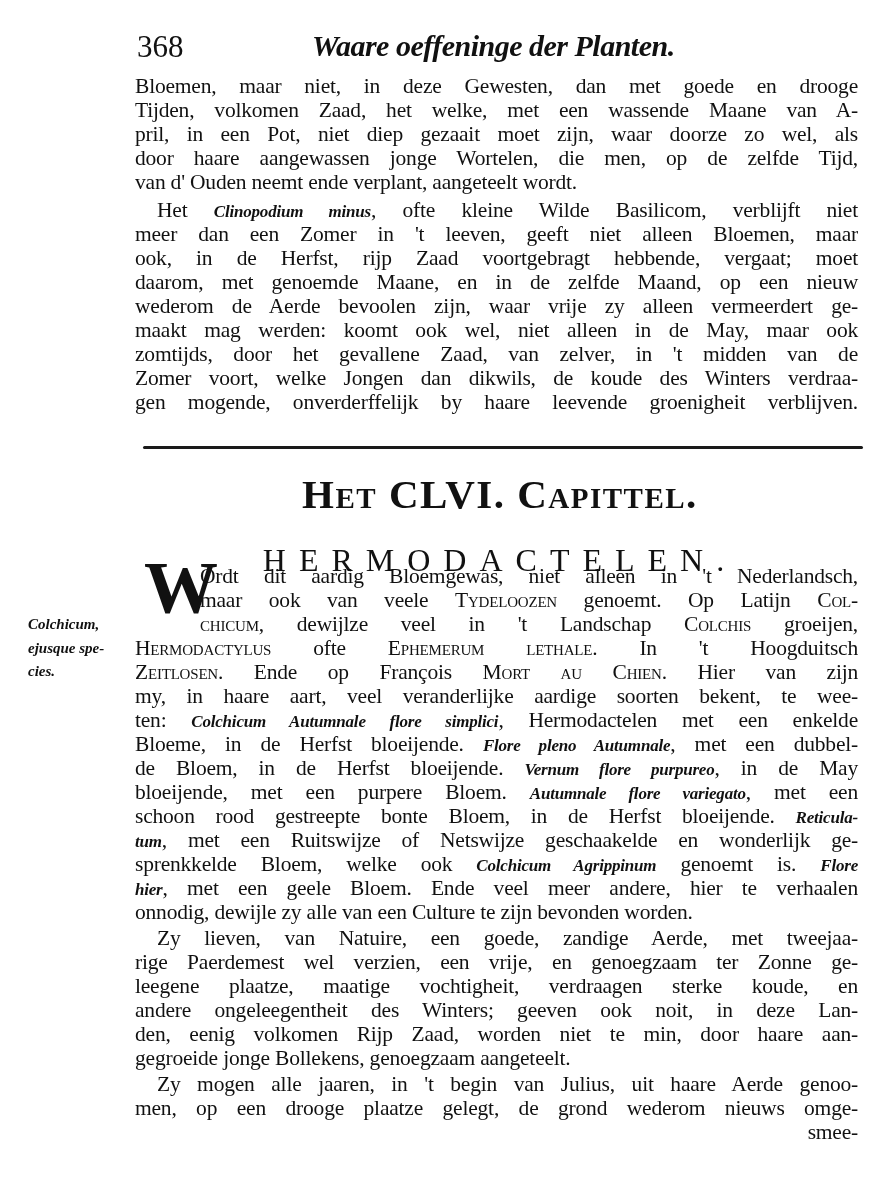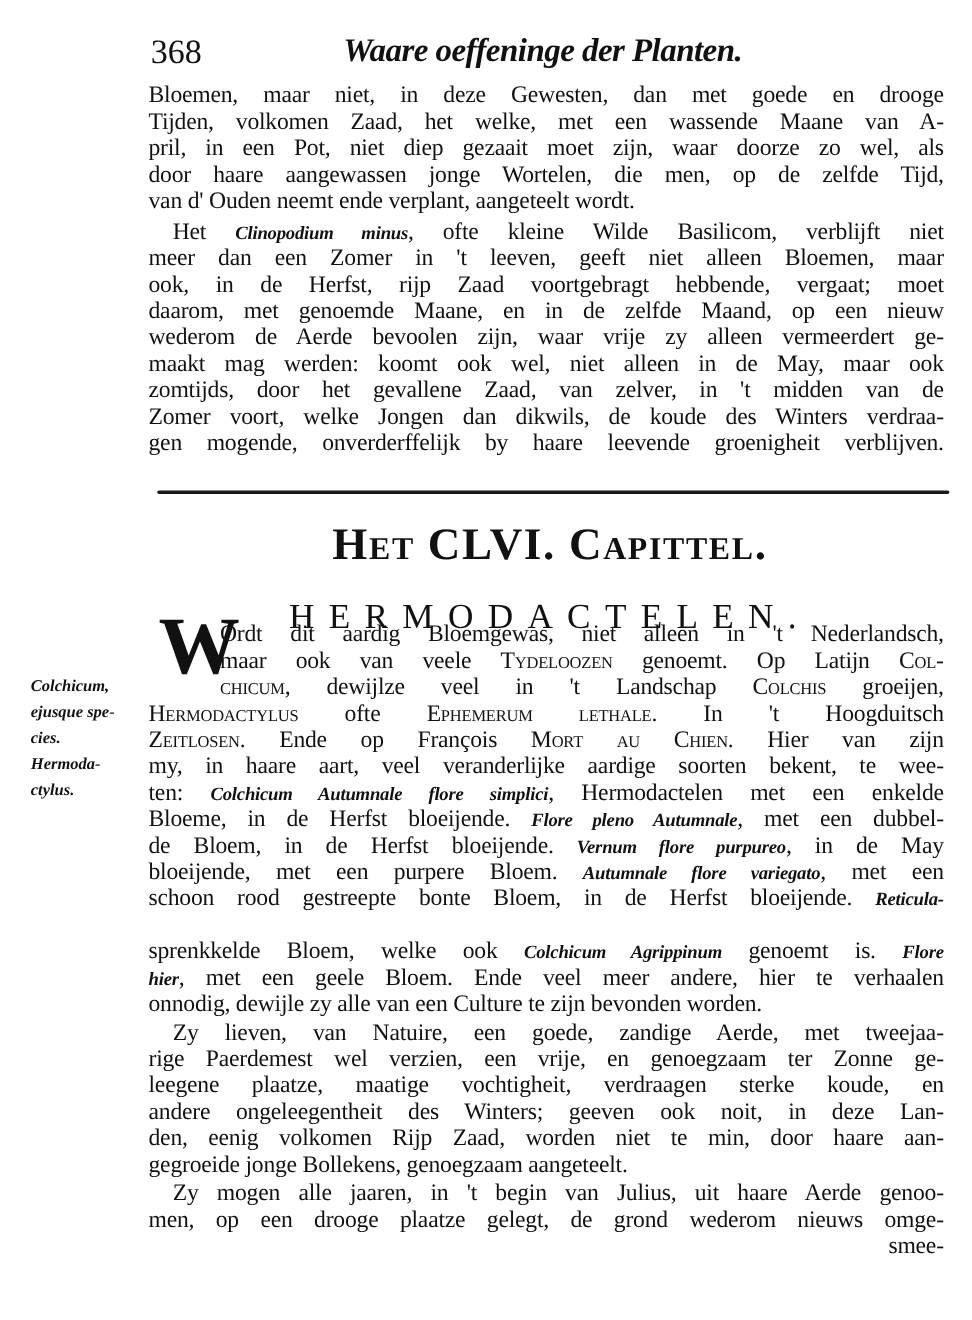--- a/index.html
+++ b/index.html
@@ -64,36 +64,33 @@
   <div class="chapter-head chapter-number">Het CLVI. Capittel.</div>
   <div class="chapter-head chapter-title">HERMODACTELEN.</div>
 
   <div class="dropcap">W</div>
 
   <div class="margin-note" style="top:613px">
     <div>Colchicum,</div>
     <div>ejusque spe-</div>
     <div>cies.</div>
   </div>
-  <div class="margin-note" style="top:684px">
-    <div>Hermoda-</div>
-    <div>ctylus.</div>
-  </div>
 
   <div class="line wrapdrop" style="top:564px">Ordt dit aardig Bloemgewas, niet alleen in 't Nederlandsch,</div>
   <div class="line wrapdrop" style="top:588px"><span>maar ook van veele</span> <span class="sc">Tydeloozen</span> <span>genoemt. Op Latijn</span> <span class="sc">Col-</span></div>
   <div class="line wrapdrop" style="top:612px"><span class="sc">chicum</span><span>, dewijlze veel in 't Landschap</span> <span class="sc">Colchis</span> <span>groeijen,</span></div>
   <div class="line" style="top:636px"><span class="sc">Hermodactylus</span> <span>ofte</span> <span class="sc">Ephemerum lethale</span><span>. In 't Hoogduitsch</span></div>
   <div class="line" style="top:660px"><span class="sc">Zeitlosen</span><span>. Ende op François</span> <span class="sc">Mort au Chien</span><span>. Hier van zijn</span></div>
   <div class="line" style="top:684px">my, in haare aart, veel veranderlijke aardige soorten bekent, te wee-</div>
   <div class="line" style="top:708px"><span>ten:</span> <span class="it">Colchicum Autumnale flore simplici</span><span>, Hermodactelen met een enkelde</span></div>
   <div class="line" style="top:732px"><span>Bloeme, in de Herfst bloeijende.</span> <span class="it">Flore pleno Autumnale</span><span>, met een dubbel-</span></div>
   <div class="line" style="top:756px"><span>de Bloem, in de Herfst bloeijende.</span> <span class="it">Vernum flore purpureo</span><span>, in de May</span></div>
   <div class="line" style="top:780px"><span>bloeijende, met een purpere Bloem.</span> <span class="it">Autumnale flore variegato</span><span>, met een</span></div>
   <div class="line" style="top:804px"><span>schoon rood gestreepte bonte Bloem, in de Herfst bloeijende.</span> <span class="it">Reticula-</span></div>
+  <div class="line" style="top:828px"><span class="it">tum</span><span>, met een Ruitswijze of Netswijze geschaakelde en wonderlijk ge-</span></div>
   <div class="line" style="top:852px"><span>sprenkkelde Bloem, welke ook</span> <span class="it">Colchicum Agrippinum</span> <span>genoemt is.</span> <span class="it">Flore</span></div>
   <div class="line" style="top:876px"><span class="it">hier</span><span>, met een geele Bloem. Ende veel meer andere, hier te verhaalen</span></div>
   <div class="line last" style="top:900px">onnodig, dewijle zy alle van een Culture te zijn bevonden worden.</div>
 
   <div class="line indent" style="top:926px">Zy lieven, van Natuire, een goede, zandige Aerde, met tweejaa-</div>
   <div class="line" style="top:950px">rige Paerdemest wel verzien, een vrije, en genoegzaam ter Zonne ge-</div>
   <div class="line" style="top:974px">leegene plaatze, maatige vochtigheit, verdraagen sterke koude, en</div>
   <div class="line" style="top:998px">andere ongeleegentheit des Winters; geeven ook noit, in deze Lan-</div>
   <div class="line" style="top:1022px">den, eenig volkomen Rijp Zaad, worden niet te min, door haare aan-</div>
   <div class="line last" style="top:1046px">gegroeide jonge Bollekens, genoegzaam aangeteelt.</div>

